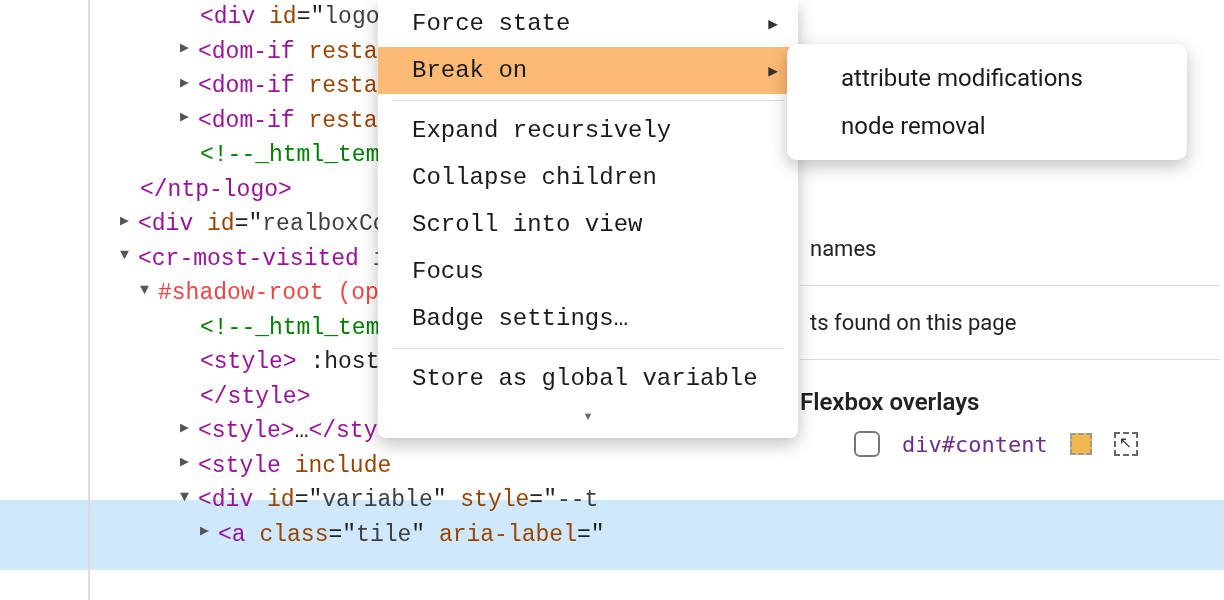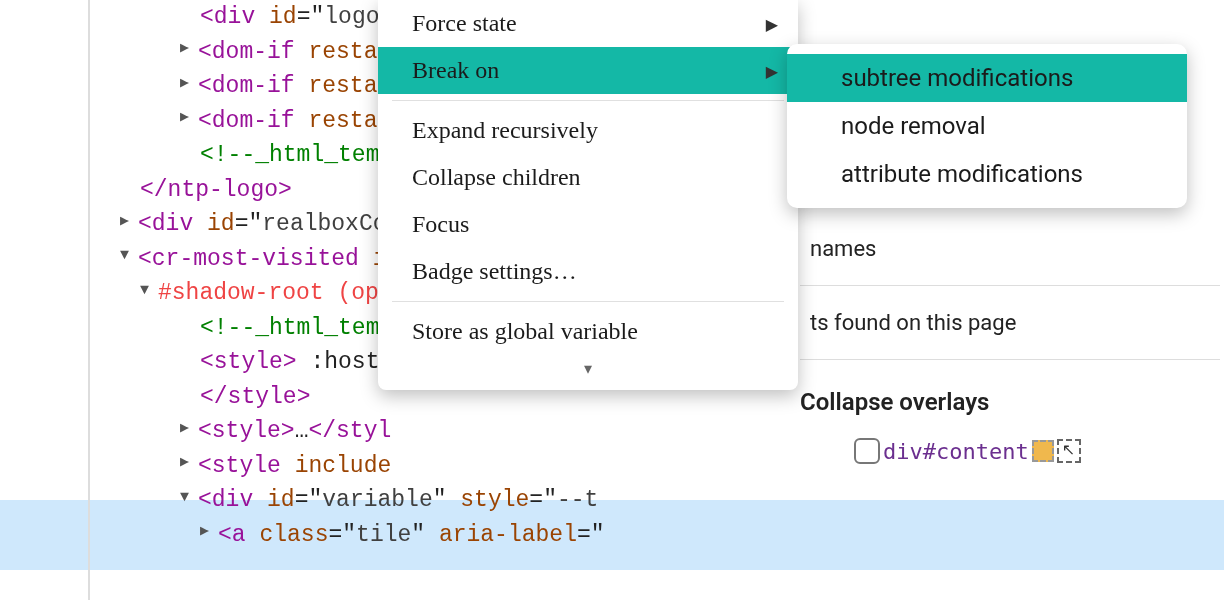--- a/index.html
+++ b/index.html
@@ -58,32 +58,32 @@
     width: 2px;
     background: #ddd;
   }
   .context-menu {
     position: absolute;
     left: 378px;
     top: 0;
     width: 420px;
     background: #fff;
     box-shadow: 0 6px 18px rgba(0,0,0,.25);
-    font-family: Liberation Serif, serif;
+    font-family: Liberation Mono, monospace;
     font-size: 24px;
     color: #1b1b1b;
     border-radius: 0 0 8px 8px;
     z-index: 10;
     padding-bottom: 12px;
   }
   .menu-item {
     padding: 10px 34px;
     position: relative;
   }
-  .menu-item.hovered { background: #14b8a6; }
+  .menu-item.hovered { background: #fdba74; }
   .menu-divider { height: 1px; background: #e0e0e0; margin: 6px 14px; }
   .submenu-arrow {
     position: absolute;
     right: 20px;
     top: 50%;
     transform: translateY(-50%);
     font-size: 16px;
     color: #333;
   }
   .more-indicator {
@@ -112,21 +112,21 @@
     left: 800px;
     top: 230px;
     width: 420px;
     font-family: -apple-system, "Segoe UI", Roboto, sans-serif;
     font-size: 22px;
     color: #222;
   }
   .right-panel .line { padding: 6px 10px; }
   .right-panel .hr { height: 1px; background: #ddd; margin: 18px 0; }
   .right-panel .heading { font-weight: 600; font-size: 24px; padding: 10px 10px; }
-  .flex-row { display: flex; align-items: center; gap: 3px; padding-left: 54px; margin-top: 12px;}
+  .flex-row { display: flex; align-items: center; gap: 22px; padding-left: 54px; margin-top: 5px;}
   .checkbox {
     width: 26px; height: 26px;
     border: 2px solid #777;
     border-radius: 6px;
     display: inline-block;
   }
   .selector { color: #6b2f8f; font-family: Consolas, monospace; }
   .swatch {
     width: 22px; height: 22px;
     background: #f0b84d;
@@ -209,38 +209,38 @@
     <span>Force state</span>
     <span class="submenu-arrow">▶</span>
   </div>
   <div class="menu-item hovered">
     <span>Break on</span>
     <span class="submenu-arrow">▶</span>
   </div>
   <div class="menu-divider"></div>
   <div class="menu-item"><span>Expand recursively</span></div>
   <div class="menu-item"><span>Collapse children</span></div>
+  <div class="menu-item"><span>Scroll into view</span></div>
   <div class="menu-item"><span>Focus</span></div>
   <div class="menu-item"><span>Badge settings…</span></div>
   <div class="menu-divider"></div>
   <div class="menu-item"><span>Store as global variable</span></div>
   <div class="more-indicator">▾</div>
 </div>
 
 <div class="submenu">
-  <div class="menu-item hovered"><span>subtree modifications</span></div>
+  <div class="menu-item"><span>attribute modifications</span></div>
   <div class="menu-item"><span>node removal</span></div>
-  <div class="menu-item"><span>attribute modifications</span></div>
 </div>
 
 <div class="right-panel">
   <div class="line"><span>names</span></div>
   <div class="hr"></div>
   <div class="line"><span>ts found on this page</span></div>
   <div class="hr"></div>
-  <div class="heading" style="padding-left:0"><span>Collapse overlays</span></div>
+  <div class="heading" style="padding-left:0"><span>Flexbox overlays</span></div>
   <div class="flex-row">
     <span class="checkbox"></span>
     <span class="selector">div#content</span>
     <span class="swatch"></span>
     <span class="dashed-icon"></span>
   </div>
 </div>
 
 </body></html>

